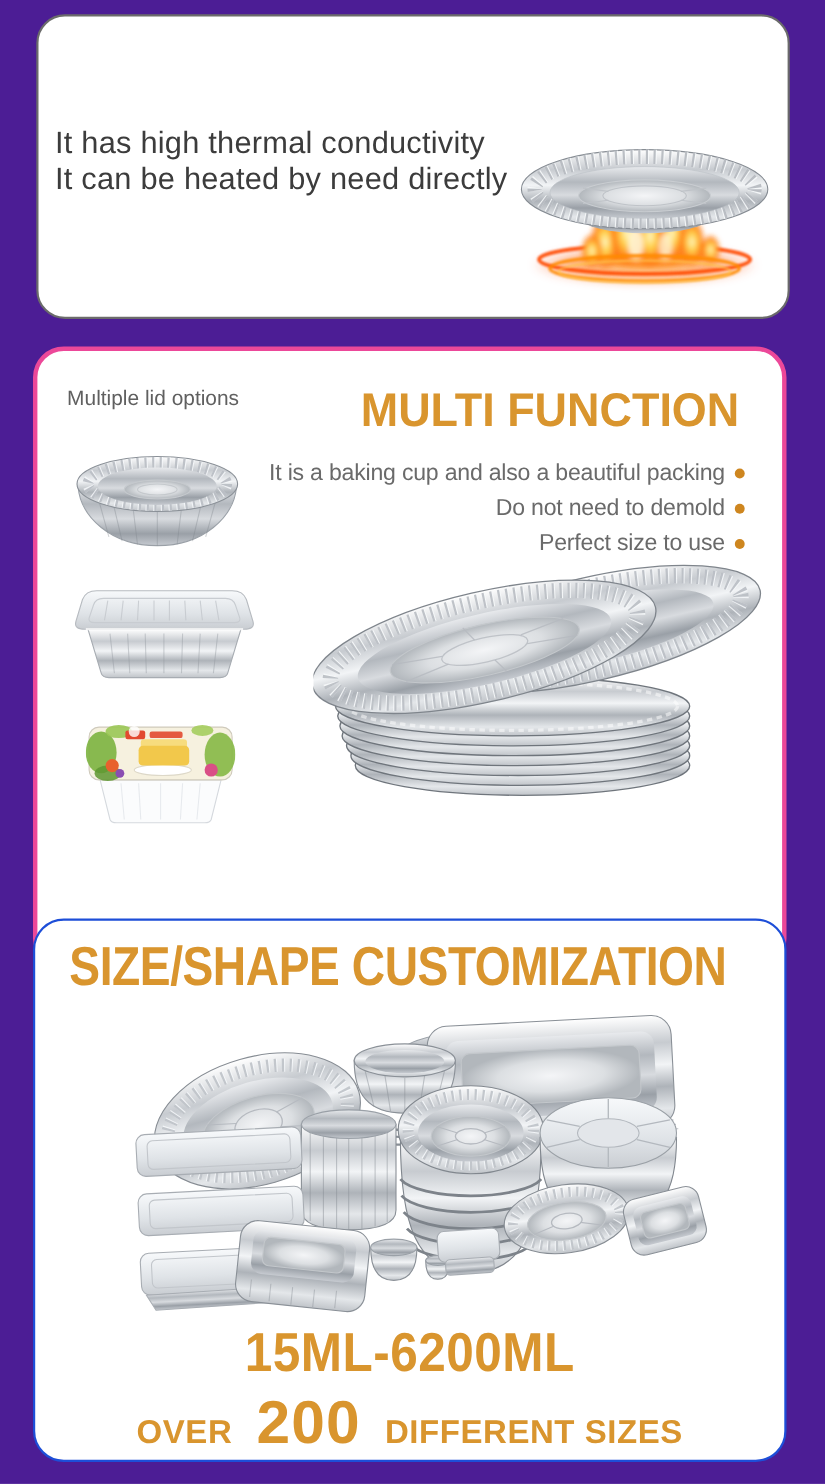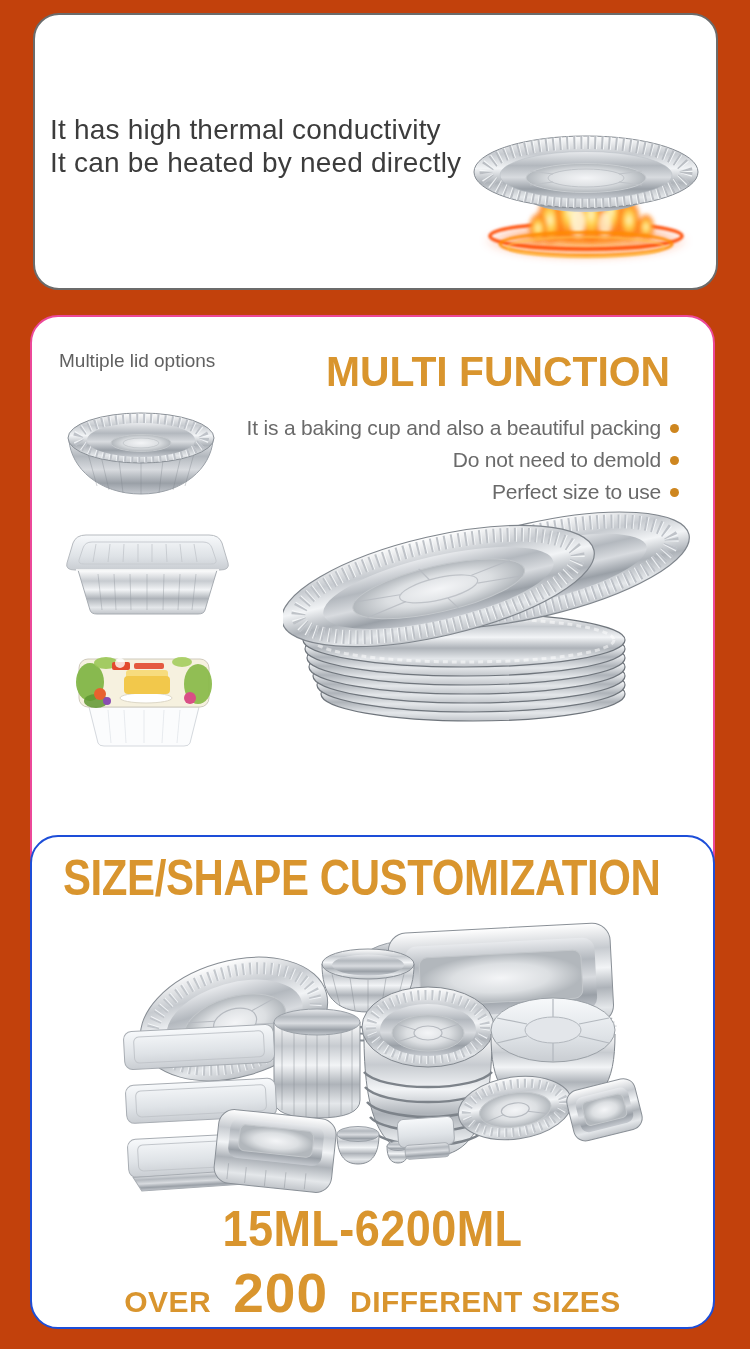--- a/index.html
+++ b/index.html
@@ -1,20 +1,20 @@
 <!DOCTYPE html>
 <html><head>
 <meta charset="utf-8">
 <style>
   html,body{margin:0;padding:0;background:#ffffff;}
-  .page{position:relative;width:750px;height:1349px;background:#c2410c;overflow:hidden;
+  .page{position:relative;width:750px;height:1349px;background:#4c1d95;overflow:hidden;
         font-family:"Liberation Sans", sans-serif;}
   .card{position:absolute;background:#ffffff;box-sizing:border-box;}
   .card1{left:33px;top:13px;width:685px;height:277px;border:2px solid #6b6b6b;border-radius:26px;}
-  .card2{left:30px;top:315px;width:685px;height:566px;border:2px solid #ec4899;border-radius:28px;}
+  .card2{left:30px;top:315px;width:685px;height:566px;border:4px solid #ec4899;border-radius:28px;}
   .card3{left:30px;top:835px;width:685px;height:494px;border:2px solid #1d4ed8;border-radius:28px;}
 
   .thermal-text{position:absolute;left:15px;top:98px;width:430px;
     font-size:28px;line-height:33px;color:#3c3c3c;letter-spacing:.2px;}
   .fire-art{position:absolute;left:415px;top:105px;width:272px;height:160px;}
 
   .side-label{position:absolute;left:27px;top:33px;font-size:19px;color:#606060;}
   .mf-heading{position:absolute;left:268px;top:30px;width:396px;text-align:center;
     font-size:43px;font-weight:bold;color:#d9952e;letter-spacing:0;
     transform:scaleX(.95);}

